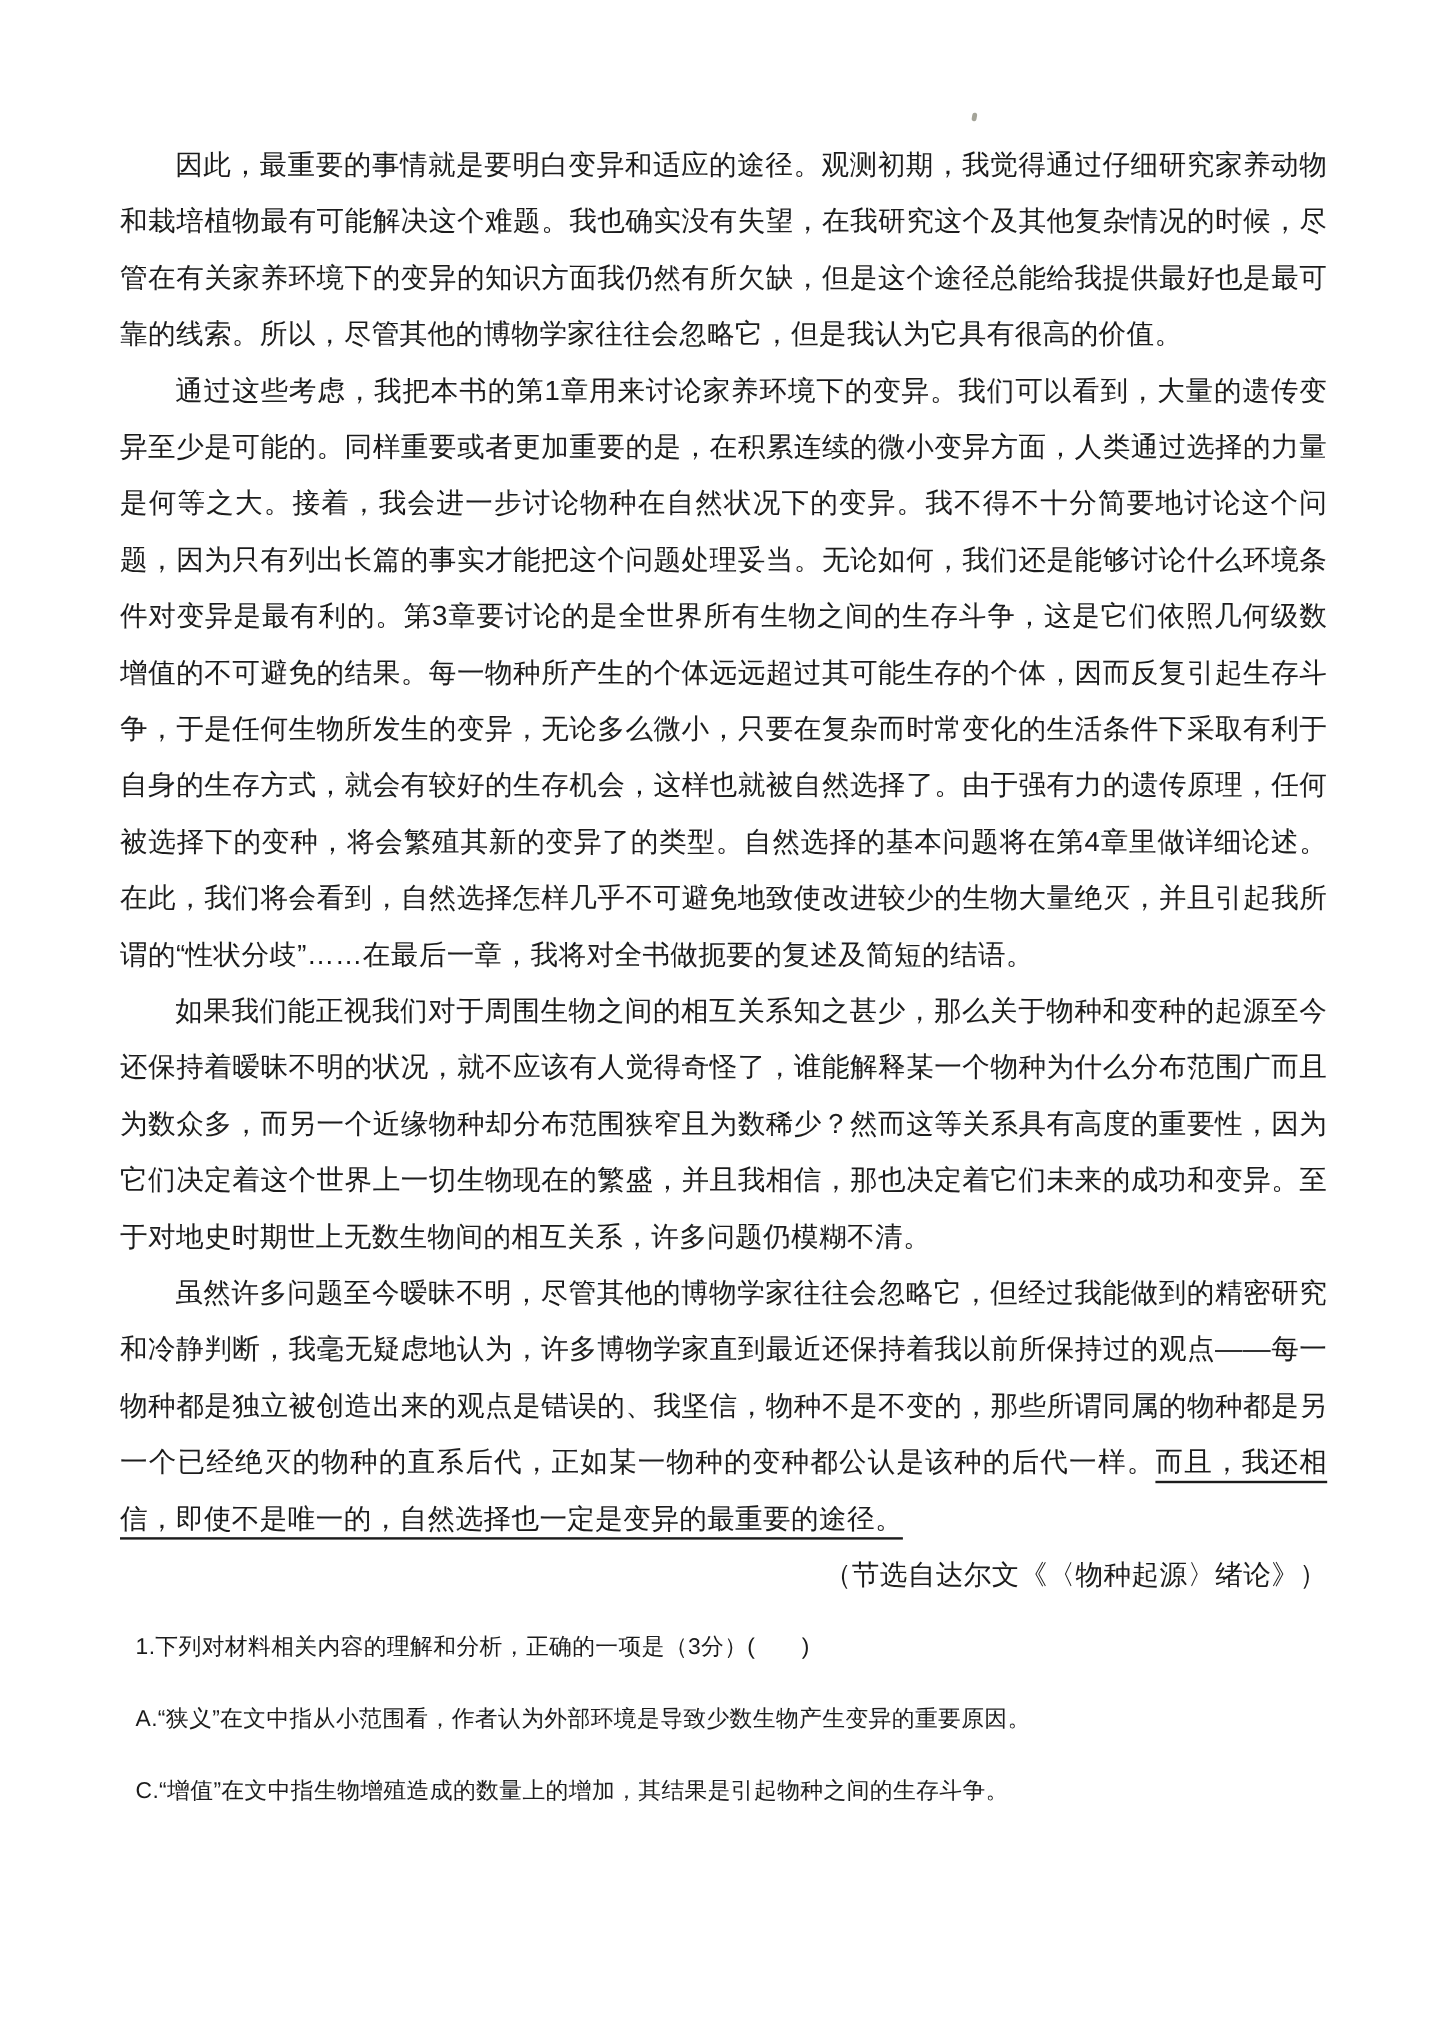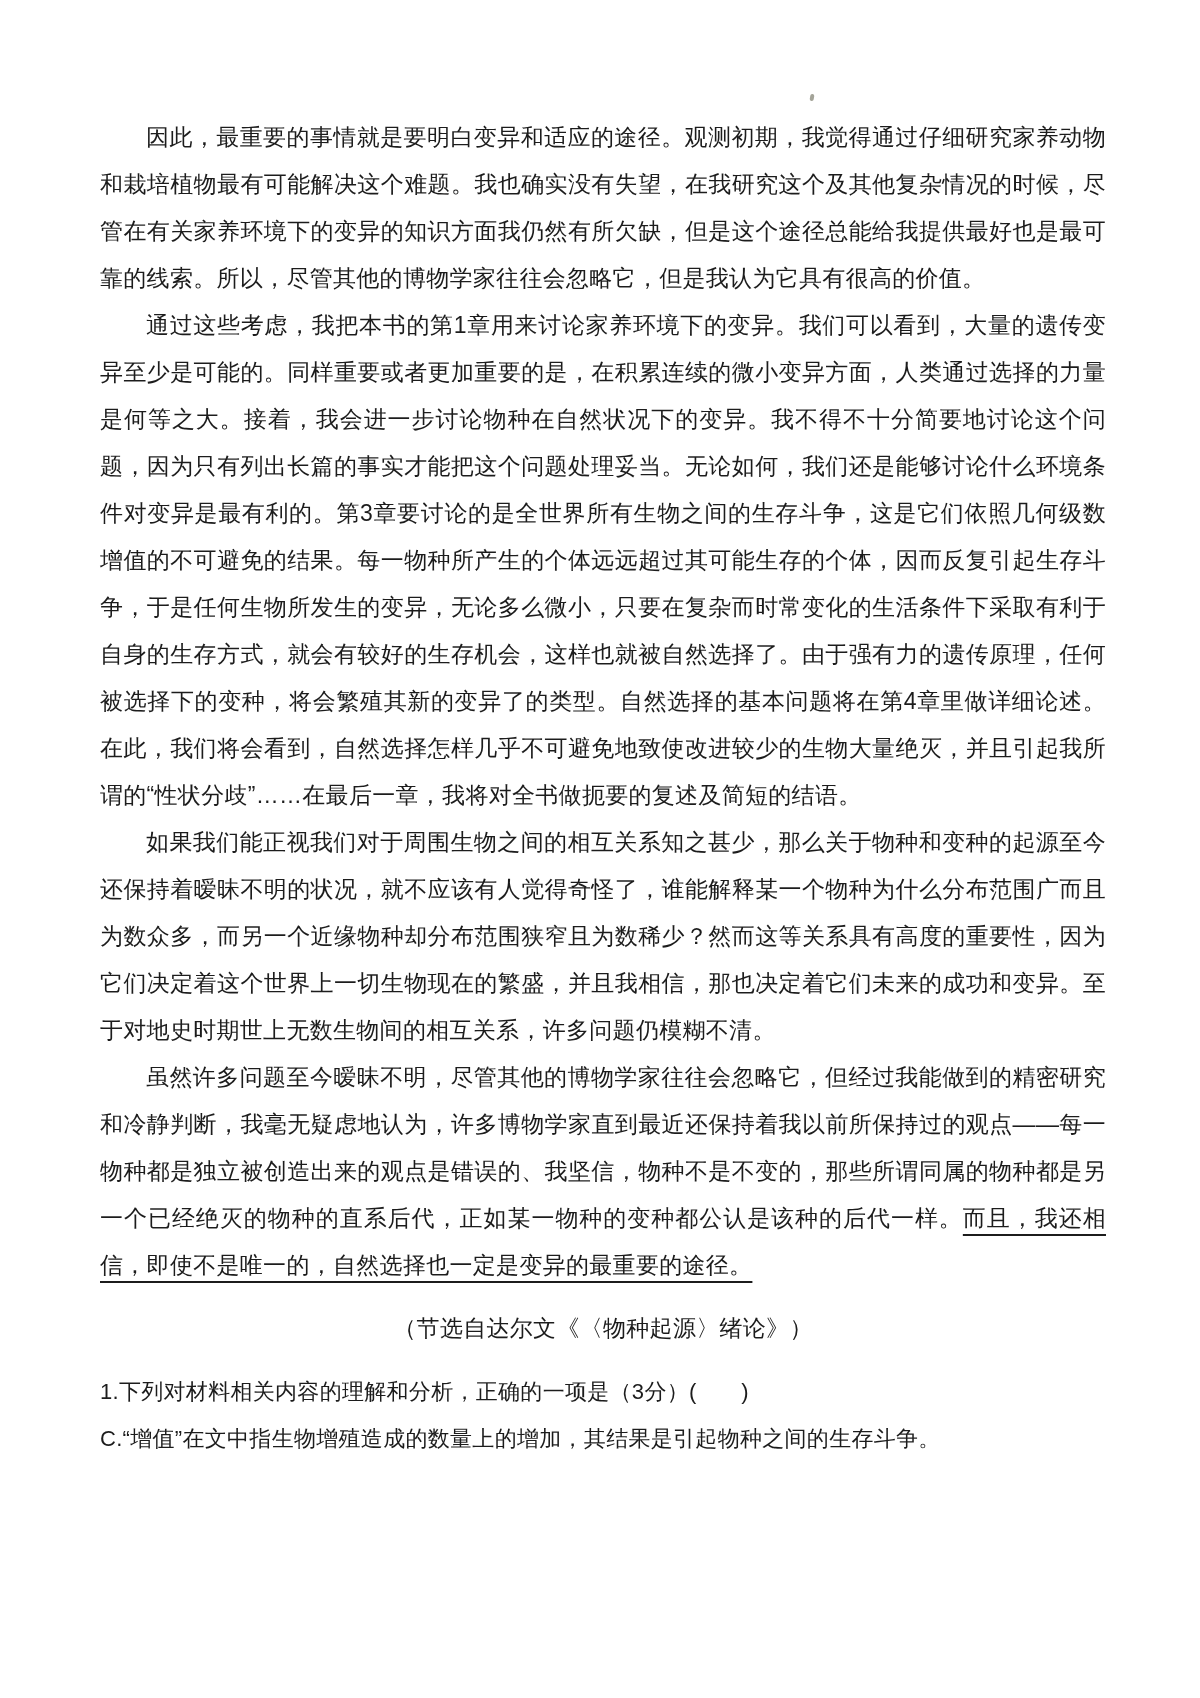--- a/index.html
+++ b/index.html
@@ -30,29 +30,29 @@
     letter-spacing: 0.3px;
     text-align: justify;
     text-indent: 2em;
   }
   .u {
     text-decoration: underline;
     text-underline-offset: 8px;
     text-decoration-thickness: 1.6px;
   }
   .citation {
-    margin: 16px;
+    margin: 0;
     font-size: 23px;
     line-height: 47px;
     letter-spacing: 0.3px;
-    text-align: center;
+    text-align: right;
   }
   .stem, .option {
-    margin: 0;
-    font-size: 22px;
+    margin: 13px;
+    font-size: 19px;
     line-height: 47px;
     letter-spacing: 0.3px;
     text-align: justify;
     text-indent: 0;
   }
   .speck {
     position: absolute;
     left: 810px;
     top: 94px;
     width: 4px;
@@ -76,18 +76,19 @@
         <p class="para"><span class="">通过这些考虑，我把本书的第1章用来讨论家养环境下的变异。我们可以看到，大量的遗传变异至少是可能的。同样重要或者更加重要的是，在积累连续的微小变异方面，人类通过选择的力量是何等之大。接着，我会进一步讨论物种在自然状况下的变异。我不得不十分简要地讨论这个问题，因为只有列出长篇的事实才能把这个问题处理妥当。无论如何，我们还是能够讨论什么环境条件对变异是最有利的。第3章要讨论的是全世界所有生物之间的生存斗争，这是它们依照几何级数增值的不可避免的结果。每一物种所产生的个体远远超过其可能生存的个体，因而反复引起生存斗争，于是任何生物所发生的变异，无论多么微小，只要在复杂而时常变化的生活条件下采取有利于自身的生存方式，就会有较好的生存机会，这样也就被自然选择了。由于强有力的遗传原理，任何被选择下的变种，将会繁殖其新的变异了的类型。自然选择的基本问题将在第4章里做详细论述。在此，我们将会看到，自然选择怎样几乎不可避免地致使改进较少的生物大量绝灭，并且引起我所谓的“性状分歧”……在最后一章，我将对全书做扼要的复述及简短的结语。</span></p>
         <p class="para"><span class="">如果我们能正视我们对于周围生物之间的相互关系知之甚少，那么关于物种和变种的起源至今还保持着暧昧不明的状况，就不应该有人觉得奇怪了，谁能解释某一个物种为什么分布范围广而且为数众多，而另一个近缘物种却分布范围狭窄且为数稀少？然而这等关系具有高度的重要性，因为它们决定着这个世界上一切生物现在的繁盛，并且我相信，那也决定着它们未来的成功和变异。至于对地史时期世上无数生物间的相互关系，许多问题仍模糊不清。</span></p>
         <p class="para"><span class="">虽然许多问题至今暧昧不明，尽管其他的博物学家往往会忽略它，但经过我能做到的精密研究和冷静判断，我毫无疑虑地认为，许多博物学家直到最近还保持着我以前所保持过的观点——每一物种都是独立被创造出来的观点是错误的、我坚信，物种不是不变的，那些所谓同属的物种都是另一个已经绝灭的物种的直系后代，正如某一物种的变种都公认是该种的后代一样。</span><span class="u">而且，我还相信，即使不是唯一的，自然选择也一定是变异的最重要的途径。</span></p>
       </div>
 
     <p class="citation">（节选自达尔文《〈物种起源〉绪论》）</p>
 
     <div>
       <p class="stem">1.下列对材料相关内容的理解和分析，正确的一项是（3分）(　　)</p>
       <div>
+          <p class="option">A.“狭义”在文中指从小范围看，作者认为外部环境是导致少数生物产生变异的重要原因。</p>
           <p class="option">C.“增值”在文中指生物增殖造成的数量上的增加，其结果是引起物种之间的生存斗争。</p>
         </div>
     </div>
 
   </div>
 </div>
 
 </body></html>

